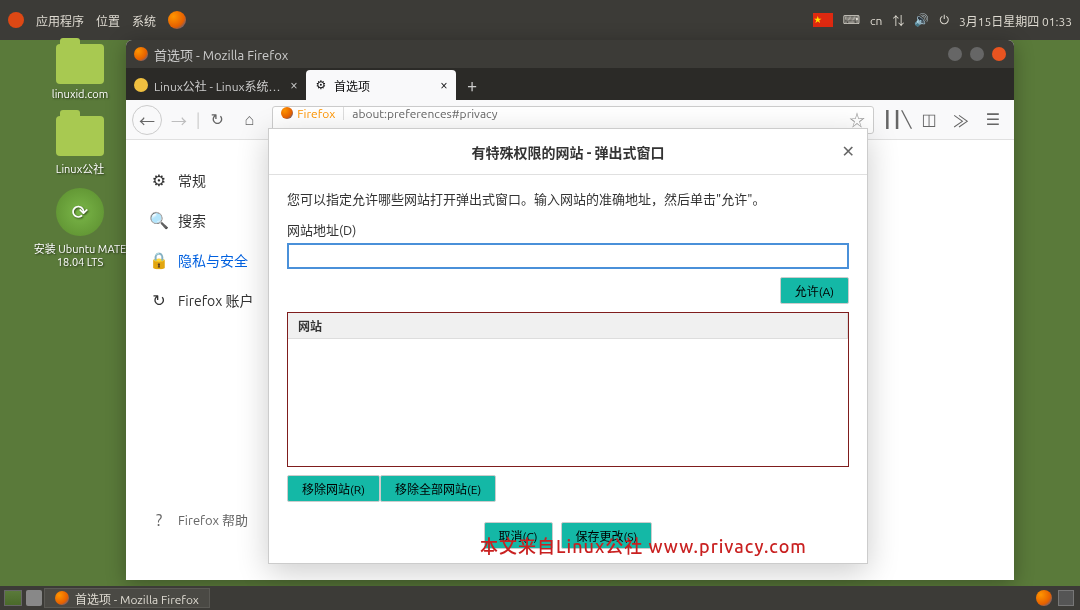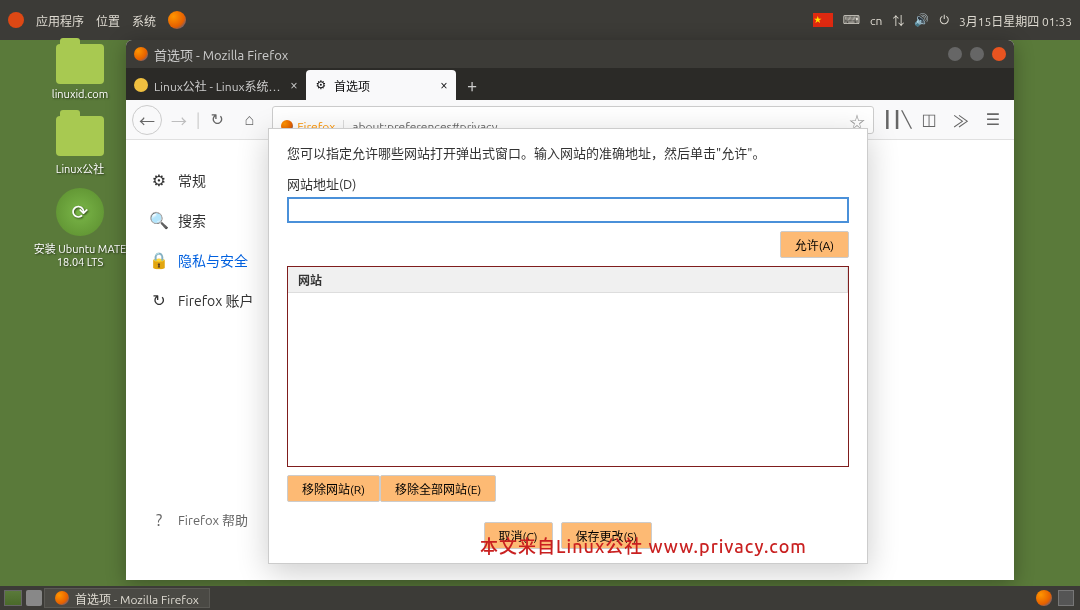--- a/index.html
+++ b/index.html
@@ -35,21 +35,21 @@
     .tab-close { margin-left: auto; cursor: pointer; font-size: 14px; }
     .tab-favicon { width: 14px; height: 14px; flex-shrink: 0; }
     .tab-favicon.linux { background: #f0c040; border-radius: 50%; }
     .tab-favicon.pref { display: flex; align-items: center; justify-content: center; }
     .new-tab { width: 32px; height: 30px; display: flex; align-items: center; justify-content: center; color: #ccc; font-size: 18px; cursor: pointer; }
     
     .nav-bar { height: 40px; background: #f9f9fa; display: flex; align-items: center; padding: 0 6px; gap: 2px; border-bottom: 1px solid #e0e0e0; }
     .nav-btn { width: 30px; height: 30px; display: flex; align-items: center; justify-content: center; color: #666; cursor: pointer; font-size: 16px; border-radius: 3px; }
     .nav-btn.back { border: 1px solid #ccc; border-radius: 50%; }
     .nav-sep { color: #ccc; }
-    .url-bar { flex: 1; height: 28px; border: 1px solid #ccc; border-radius: 3px; display: flex; align-items: flex-end; margin: 14px 6px; background: #fff; }
+    .url-bar { flex: 1; height: 28px; border: 1px solid #ccc; border-radius: 3px; display: flex; align-items: flex-start; margin: 14px 6px; background: #fff; }
     .url-firefox { padding: 0 8px; border-right: 1px solid #ddd; color: #ff9500; font-size: 12px; display: flex; align-items: center; gap: 4px; }
     .url-text { flex: 1; padding: 0 8px; font-size: 12px; color: #666; }
     .url-star { padding: 0 8px; color: #999; cursor: pointer; }
     
     
     .pref-content { display: flex; height: calc(100% - 100px); }
     .pref-sidebar { width: 140px; padding: 20px 0 20px 24px; }
     .pref-item { display: flex; align-items: center; gap: 10px; padding: 10px 0; font-size: 14px; color: #333; cursor: pointer; }
     .pref-item.active { color: #0060df; }
     .pref-icon { width: 18px; display: flex; justify-content: center; font-size: 16px; }
@@ -60,21 +60,21 @@
     
     .dialog { position: absolute; top: 128px; left: 268px; width: 600px; height: 436px; background: #fff; border: 1px solid #ccc; box-shadow: 0 8px 30px rgba(0,0,0,0.2); display: flex; flex-direction: column; }
     .dialog-header { height: 46px; display: flex; align-items: center; justify-content: center; border-bottom: 1px solid #e0e0e0; position: relative; }
     .dialog-title { font-size: 14px; font-weight: 600; color: #333; }
     .dialog-close { position: absolute; right: 12px; font-size: 16px; cursor: pointer; color: #666; }
     .dialog-body { padding: 14px 18px; flex: 1; display: flex; flex-direction: column; }
     .dialog-desc { font-size: 13px; color: #333; margin-bottom: 12px; }
     .dialog-label { font-size: 13px; color: #333; margin-bottom: 4px; }
     .dialog-input { width: 100%; height: 26px; border: 2px solid #4a90d9; padding: 0 6px; font-size: 13px; outline: none; }
     .dialog-allow-row { display: flex; justify-content: flex-end; margin-top: 8px; margin-bottom: 8px; }
-    .dialog-btn { padding: 4px 14px; border: 1px solid #ccc; background: #fdba74; font-size: 12px; cursor: pointer; border-radius: 2px; }
+    .dialog-btn { padding: 4px 14px; border: 1px solid #ccc; background: #14b8a6; font-size: 12px; cursor: pointer; border-radius: 2px; }
     .dialog-table { border: 1px solid #7f1d1d; flex: 1; font-weight: bold; }
     .dialog-table-header { height: 26px; background: #f0f0f0; display: flex; border-bottom: 1px solid #ddd; }
     .th { padding: 4px 10px; font-size: 12px; color: #333; border-right: 1px solid #ddd; }
     .dialog-remove-row { display: flex; margin-top: 8px; }
     .dialog-footer { display: flex; justify-content: center; gap: 8px; margin-top: 20px; }
     
     
     .watermark { position: absolute; bottom: 52px; left: 480px; color: #c92020; font-size: 18px; font-weight: 500; letter-spacing: 1px; z-index: 100; pointer-events: none; }
     
     
@@ -189,20 +189,24 @@
         <span>Firefox 帮助</span>
       </div>
     </div>
     <div class="pref-main">
       
     </div>
   </div>
 </div>
 
 <div class="dialog">
+  <div class="dialog-header">
+    <span class="dialog-title">有特殊权限的网站 - 弹出式窗口</span>
+    <span class="dialog-close">✕</span>
+  </div>
   <div class="dialog-body">
     <div class="dialog-desc">您可以指定允许哪些网站打开弹出式窗口。输入网站的准确地址，然后单击"允许"。</div>
     <div class="dialog-label">网站地址(D)</div>
     <input class="dialog-input" type="text" style="">
     <div class="dialog-allow-row">
       <button class="dialog-btn">允许(A)</button>
     </div>
     <div class="dialog-table">
       <div class="dialog-table-header">
         <div class="th" style="flex:3;">网站</div>

